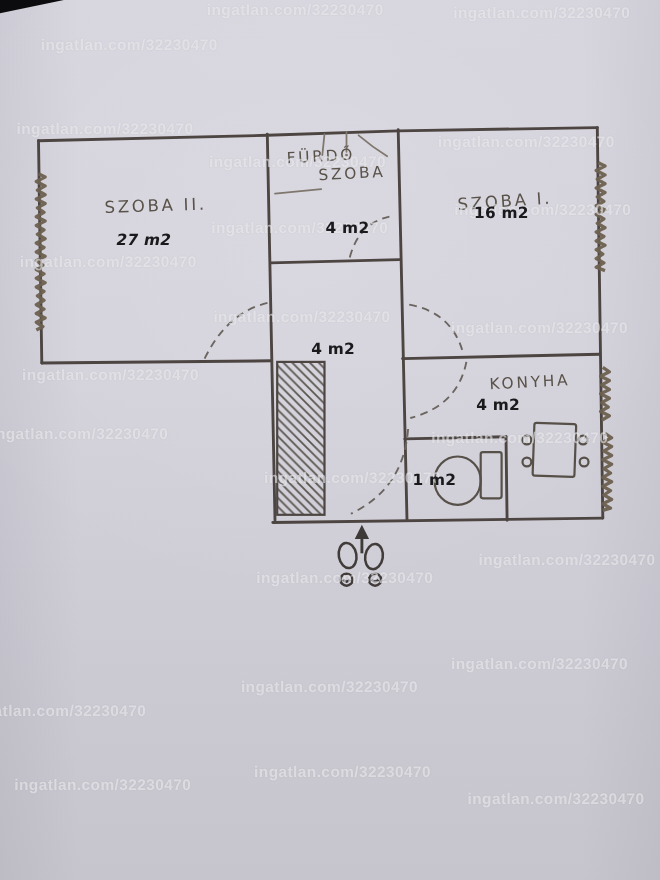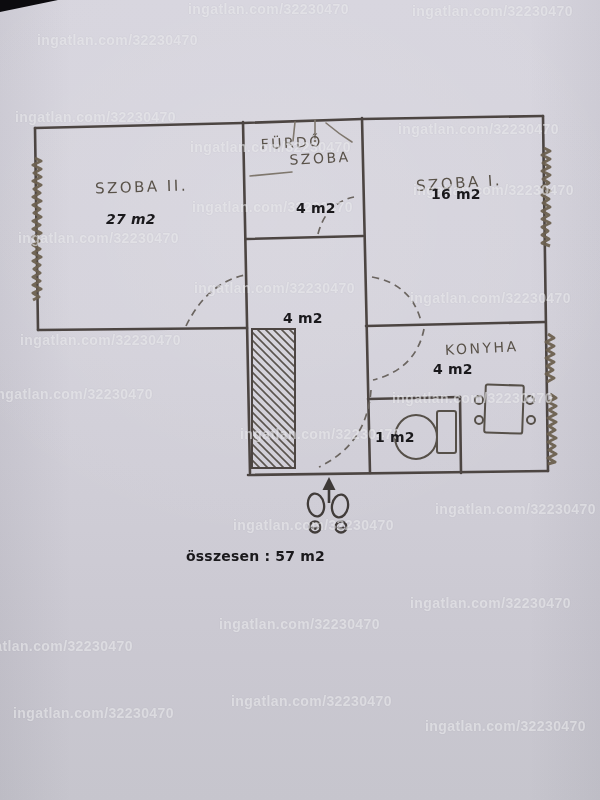--- a/index.html
+++ b/index.html
@@ -127,21 +127,20 @@
   <div class="label printed" style="left:296px;top:200px;">4 m2</div>
 
   <div class="label printed" style="left:431px;top:186px;">16 m2</div>
 
   <div class="label printed" style="left:283px;top:310px;">4 m2</div>
 
   <div class="label printed" style="left:433px;top:361px;">4 m2</div>
 
   <div class="label printed" style="left:375px;top:429px;">1 m2</div>
 
-  <div class="label printed" style="left:186px;top:548px;">összesen : 57 m2</div>
 
   <div id="wm-layer">
       <span class="wm" style="left: 188px; top: 1px;">ingatlan.com/32230470</span>
       <span class="wm" style="left: 412px; top: 3px;">ingatlan.com/32230470</span>
       <span class="wm" style="left: 37px; top: 32px;">ingatlan.com/32230470</span>
       <span class="wm" style="left: 15px; top: 109px;">ingatlan.com/32230470</span>
       <span class="wm" style="left: 398px; top: 121px;">ingatlan.com/32230470</span>
       <span class="wm" style="left: 190px; top: 139px;">ingatlan.com/32230470</span>
       <span class="wm" style="left: 413px; top: 182px;">ingatlan.com/32230470</span>
       <span class="wm" style="left: 192px; top: 199px;">ingatlan.com/32230470</span>

